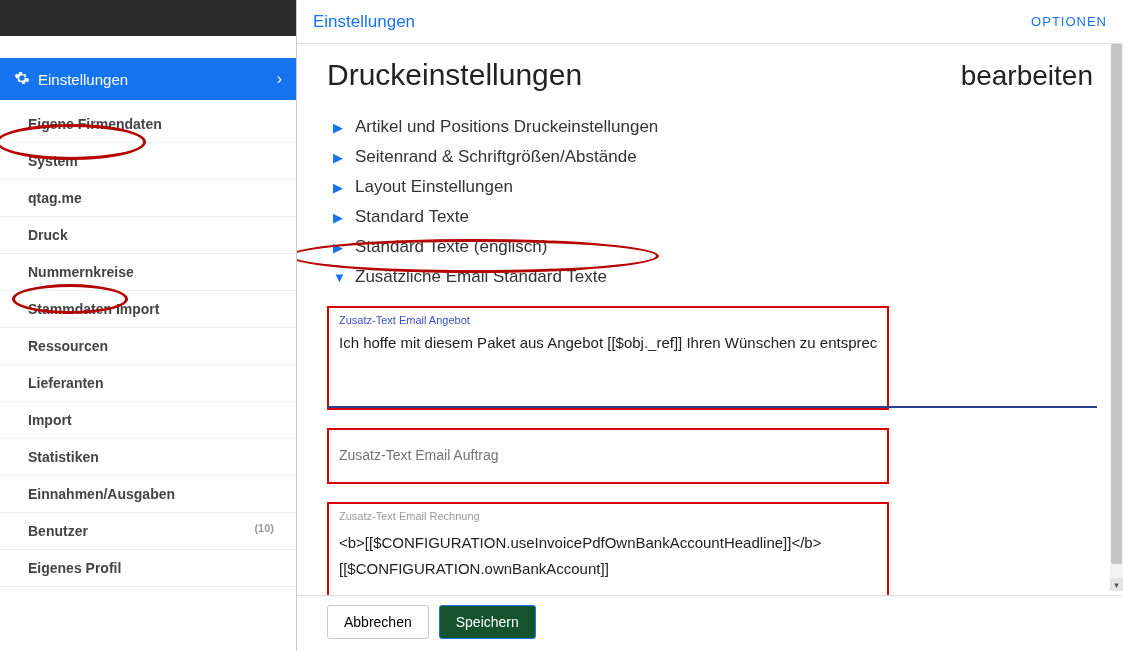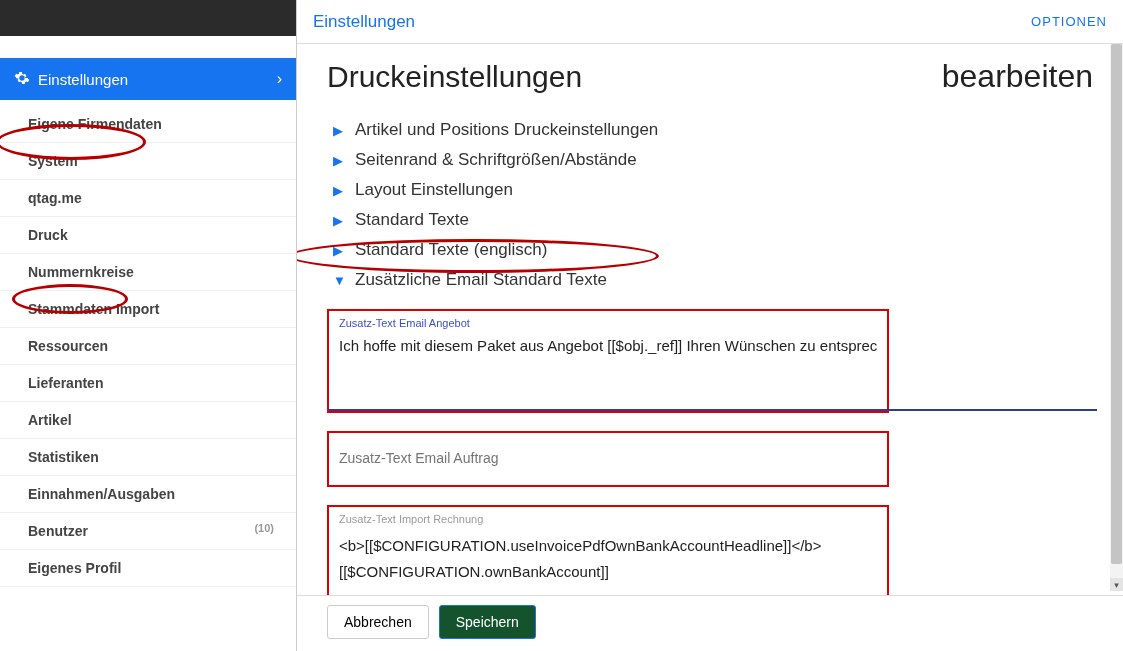--- a/index.html
+++ b/index.html
@@ -34,21 +34,21 @@
   
   .main { flex: 1; height: 100%; display: flex; flex-direction: column; border-left: 1px solid #ccc; }
   .topbar { height: 44px; border-bottom: 1px solid #ddd; display: flex; align-items: center; justify-content: space-between; padding: 0 16px; }
   .topbar .title { color: #1774f0; font-size: 17px; }
   .topbar .opts { color: #1774f0; font-size: 13px; letter-spacing: 1px; }
 
   .content-wrap { flex: 1; overflow-y: auto; position: relative; padding: 14px 30px 0 30px; }
 
   .page-heading { display: flex; align-items: baseline; justify-content: space-between; margin-bottom: 20px; text-align: center; }
   .page-heading h1 { font-size: 30px; font-weight: 400; color: #222; }
-  .page-heading .action { font-size: 32px; color: #222; }
+  .page-heading .action { font-size: 28px; color: #222; }
 
   .accordion-row { display: flex; align-items: center; gap: 8px; font-size: 17px; color: #333; padding: 5px 0 5px 6px; cursor: pointer; }
   .tri { color: #1774f0; font-size: 13px; width: 14px; }
 
   .expanded .tri { transform: rotate(0deg); }
 
   
   .field-box { border: 2px solid #d80000; padding: 6px 10px 8px 10px; margin: 14px 0 18px 0; position: relative; background: #fff; }
   .field-label { font-size: 11px; color: #3a50c9; margin-bottom: 4px; }
   .field-input { width: 100%; border: none; outline: none; font-size: 15px; color: #222; padding: 4px 0; background: transparent; font-family: inherit; resize: none; }
@@ -93,21 +93,21 @@
 
     <ul class="sub-list">
       <li class="sub-item"><span>Eigene Firmendaten</span></li>
       <li class="sub-item"><span>System</span></li>
       <li class="sub-item"><span>qtag.me</span></li>
       <li class="sub-item"><span>Druck</span></li>
       <li class="sub-item"><span>Nummernkreise</span></li>
       <li class="sub-item"><span>Stammdaten Import</span></li>
       <li class="sub-item"><span>Ressourcen</span></li>
       <li class="sub-item"><span>Lieferanten</span></li>
-      <li class="sub-item"><span>Artikel</span></li>
+      <li class="sub-item"><span>Import</span></li>
       <li class="sub-item"><span>Statistiken</span></li>
       <li class="sub-item"><span>Einnahmen/Ausgaben</span></li>
       <li class="sub-item">
         <span>Benutzer</span>
         <span class="badge">(10)</span>
       </li>
       <li class="sub-item"><span>Eigenes Profil</span></li>
     </ul>
 
     <div class="annot" style="left:-4px; top:124px; width:150px; height:36px;"></div>
@@ -160,21 +160,21 @@
         <div class="underline"></div>
       </div>
 
       <span class="cursor-ptr">↖</span>
 
       <div class="field-box" style="width:562px; height:56px; display:flex; align-items:center;">
         <input class="field-input placeholder" style="font-size: 14px;" placeholder="Zusatz-Text Email Auftrag">
       </div>
 
       <div class="field-box" style="width:562px;">
-        <div class="field-label" style="color:#9a9a9a;">Zusatz-Text Import Rechnung</div>
+        <div class="field-label" style="color:#9a9a9a;">Zusatz-Text Email Rechnung</div>
         <textarea class="field-input" rows="2" style="line-height: 1.7;">&lt;b&gt;[[$CONFIGURATION.useInvoicePdfOwnBankAccountHeadline]]&lt;/b&gt;
 [[$CONFIGURATION.ownBankAccount]]</textarea>
       </div>
 
     </div>
 
     <div class="scroll-btn up">▴</div>
     <div class="scroll-indicator">
       <div class="scroll-thumb"></div>
     </div>

